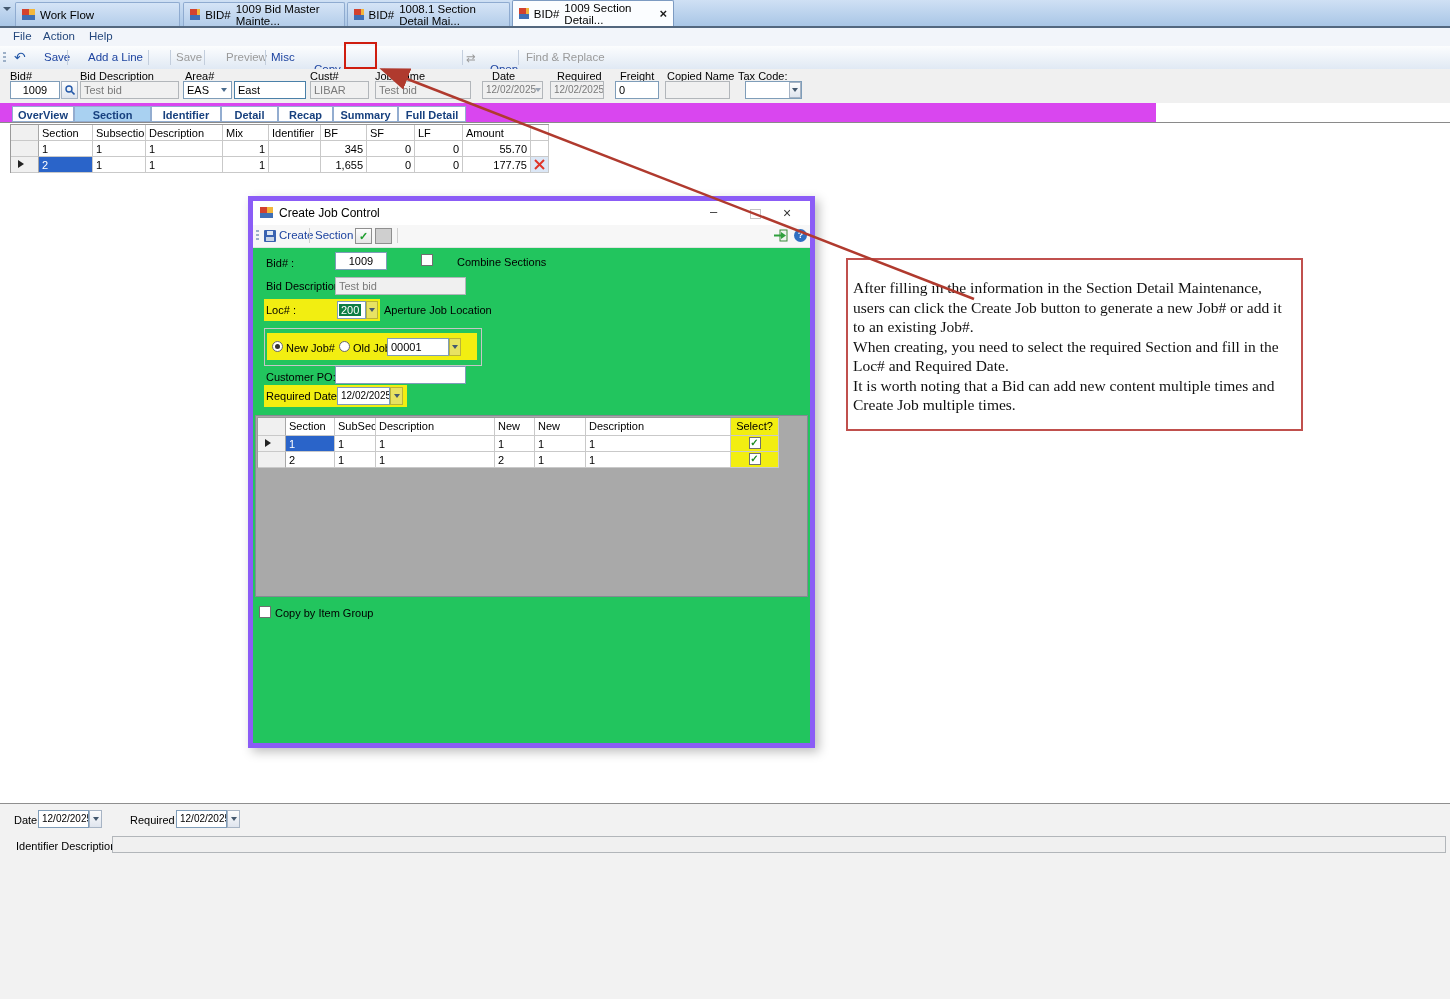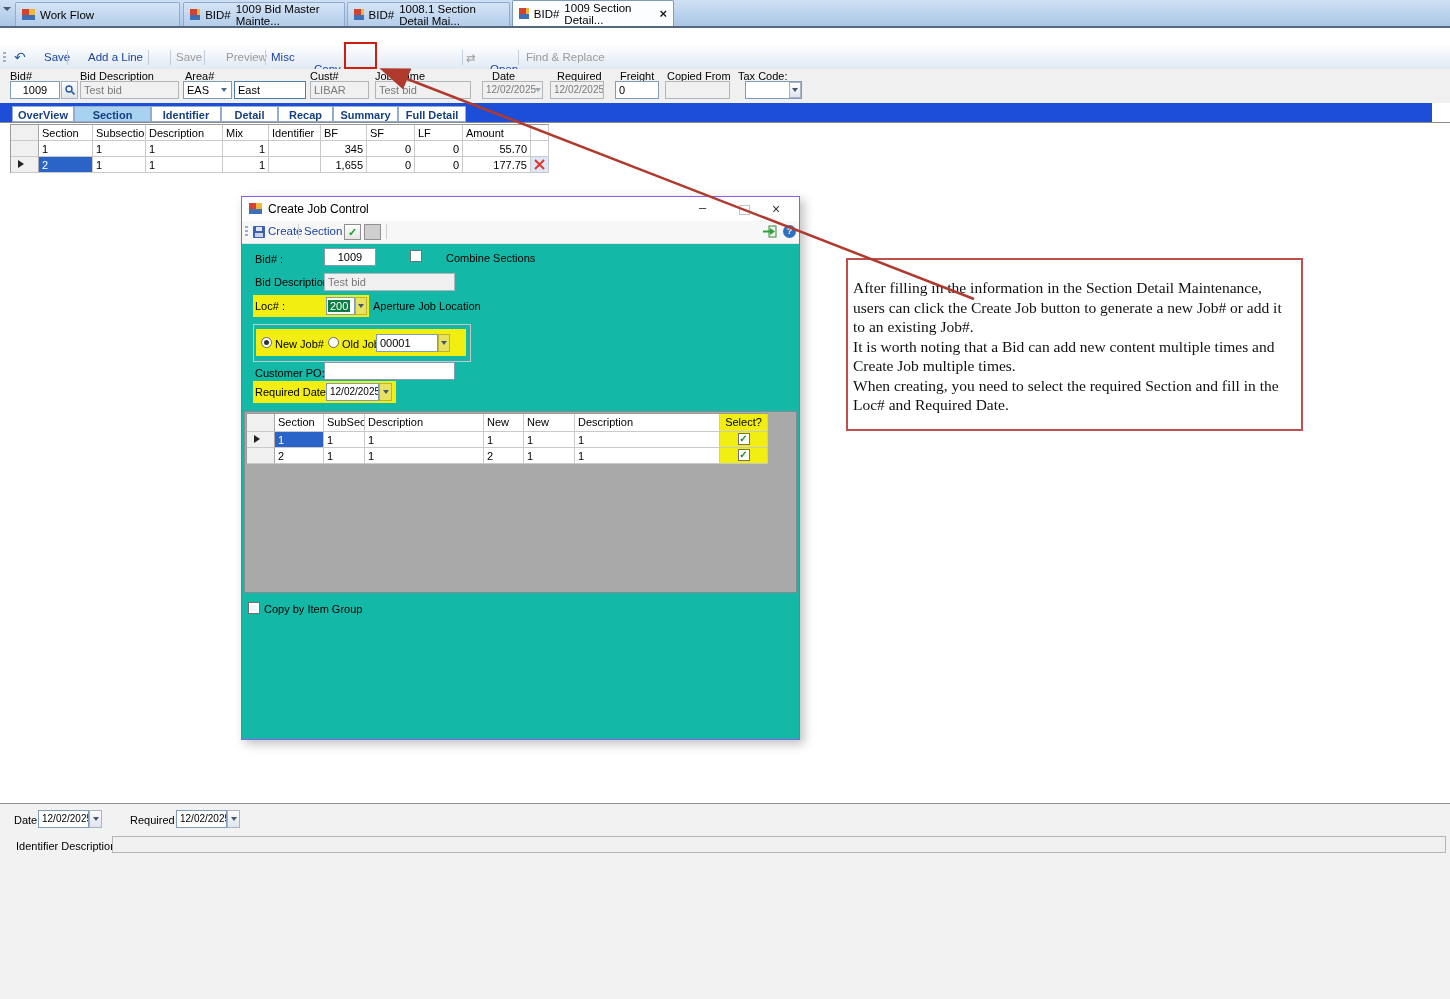--- a/index.html
+++ b/index.html
@@ -30,42 +30,42 @@
   .menuitem{position:absolute;top:2px;color:#24477c;font-size:11.5px;}
   .toolbar{position:absolute;left:0;top:46px;width:1450px;height:23px;
            background:linear-gradient(#fcfdfe,#e0e9f4);border-bottom:1px solid #c5d2e0;}
   .tbt{position:absolute;top:5px;font-size:11.5px;color:#1e44a0;white-space:nowrap;}
   .tbt.gray{color:#9a9a9a;}
   .sep{position:absolute;top:4px;height:15px;width:1px;background:#c3cedd;}
   .grip{position:absolute;left:3px;top:6px;width:3px;height:12px;
         background:repeating-linear-gradient(#9db0c8 0 2px,transparent 2px 4px);}
   .fieldzone{position:absolute;left:0;top:69px;width:1450px;height:34px;background:#f0f0f0;}
   
-  .vtabzone{position:absolute;left:0;top:103px;width:1432px;height:19px;background:#1d4ed8;}
+  .vtabzone{position:absolute;left:0;top:103px;width:1156px;height:19px;background:#d946ef;}
   .vtab{position:absolute;top:3px;height:16px;box-sizing:border-box;border:1px solid #93add0;
         background:#fff;color:#17407e;font-weight:bold;font-size:11px;text-align:center;padding-top:2px;}
   .vtab.active{background:#a9d1f1;}
   .hline{position:absolute;left:0;width:1450px;height:1px;background:#8a8a8a;}
   
   .grid{position:absolute;display:grid;background:#fff;border-top:1px solid #9a9a9a;border-left:1px solid #9a9a9a;}
   .g{box-sizing:border-box;border-right:1px solid #c9c9c9;border-bottom:1px solid #c9c9c9;
      padding:2px 3px 0;font-size:11px;white-space:nowrap;overflow:hidden;background:#fff;}
   .g.ind{background:#f0f0f0;border-right:1px solid #a8a8a8;}
   .g.r{text-align:right;}
   .g.sel{background:#2a64c9;color:#fff;}
   .g.yellow{background:#f2ee11;}
   .rowarrow{width:0;height:0;border-top:4px solid transparent;border-bottom:4px solid transparent;
             border-left:6px solid #222;margin:1px 0 0 4px;}
   .cb{box-sizing:border-box;width:12px;height:12px;background:#fff;border:1px solid #707070;
       display:flex;align-items:center;justify-content:center;font-size:10px;font-weight:bold;color:#1e8a1e;line-height:10px;}
   .radio{box-sizing:border-box;width:11px;height:11px;border:1px solid #6a6a6a;border-radius:50%;background:#fff;position:absolute;}
   .radio.on::after{content:"";position:absolute;left:2px;top:2px;width:5px;height:5px;border-radius:50%;background:#333;}
   
-  .dialog{position:absolute;left:241px;top:196px;width:557px;height:542px;background:#14b8a6;
-          border:1px solid #8b5cf6;box-shadow:4px 4px 10px rgba(0,0,0,.25);}
+  .dialog{position:absolute;left:248px;top:196px;width:557px;height:542px;background:#22c55e;
+          border:5px solid #8b5cf6;box-shadow:4px 4px 10px rgba(0,0,0,.25);}
   .dlg-title{position:absolute;left:0;top:0;width:100%;height:24px;background:#fff;border-bottom:1px solid #e8e8e8;}
   .dlg-toolbar{position:absolute;left:0;top:24px;width:100%;height:22px;background:#f7f7f7;border-bottom:1px solid #e2e2e2;}
   .dlg-tbt{position:absolute;top:4px;font-size:11.5px;color:#1e44a0;white-space:nowrap;}
   .smallbtn{position:absolute;box-sizing:border-box;width:17px;height:16px;border:1px solid #8f8f8f;
             background:linear-gradient(#fdfdfd,#e6e6e6);display:flex;align-items:center;justify-content:center;}
   .ybar{position:absolute;background:#f2ee11;}
   .grpbox{position:absolute;border:1px solid #c6c6c6;}
   .annotation{position:absolute;left:846px;top:258px;width:457px;height:173px;box-sizing:border-box;
               border:2px solid #c0504d;padding:18px 6px 0 5px;
               font-family:"Liberation Serif",serif;font-size:15.5px;line-height:19.5px;color:#111;}
@@ -120,20 +120,25 @@
           <rect width="7" height="6" fill="#d2422f"></rect>
           <rect x="7" width="6" height="6" fill="#f2b63c"></rect>
         </svg>
       <span>BID#</span>
       <span>1009 Section Detail...</span>
       <span class="x">×</span>
     </div>
   </div>
   <div class="tabline"></div>
 
+  <div class="menubar">
+    <span class="menuitem" style="left:13px;">File</span>
+    <span class="menuitem" style="left:43px;">Action</span>
+    <span class="menuitem" style="left:89px;">Help</span>
+  </div>
 
   <div class="toolbar">
     <div class="grip"></div>
     <span class="tbt" style="left:14px;top:3px;font-size:14px;color:#2458a8;">↶</span>
     <svg class="abs" style="left:30px;top:51px;" width="12" height="12">
         <rect width="12" height="12" rx="1" fill="#3a62b0"></rect>
         <rect x="3" y="1" width="6" height="4" fill="#dde6f2"></rect>
         <rect x="2" y="7" width="8" height="4" fill="#c8d4e6"></rect>
       </svg>
     <span class="tbt" style="left:44px;">Save</span>
@@ -217,21 +222,21 @@
     <span class="lbl" style="left:492px;top:1px;">Date</span>
     <div class="tbx dis dt" style="left:482px;top:12px;width:61px;">12/02/2025</div>
     <div class="chev" style="left:535px;top:19px;border-top-color:#9aa6b4;"></div>
 
     <span class="lbl" style="left:557px;top:1px;">Required</span>
     <div class="tbx dis dt" style="left:550px;top:12px;width:54px;">12/02/2025</div>
 
     <span class="lbl" style="left:620px;top:1px;">Freight</span>
     <div class="tbx" style="left:615px;top:12px;width:44px;">0</div>
 
-    <span class="lbl" style="left:667px;top:1px;">Copied From</span>
+    <span class="lbl" style="left:667px;top:1px;">Copied Name</span>
     <div class="tbx dis" style="left:665px;top:12px;width:65px;"></div>
 
     <span class="lbl" style="left:738px;top:1px;">Tax Code:</span>
     <div class="tbx" style="left:745px;top:12px;width:57px;"></div>
     <div class="ddbtn" style="left:789px;top:13px;width:12px;height:16px;">
         <div class="tri" style="border-left-width:3px;border-right-width:3px;"></div>
       </div>
   </div>
 
   <div class="vtabzone">
@@ -401,22 +406,22 @@
       </div>
     </div>
 
     <div class="cb" style="position:absolute;left:6px;top:405px;"></div>
     <span class="lbl" style="left:22px;top:406px;">Copy by Item Group</span>
     <div class="abs" style="left:0;top:400px;width:557px;height:141px;background:#f2f2f2;z-index:-1;"></div>
   </div>
 
   <div class="annotation">
     <div>After filling in the information in the Section Detail Maintenance, users can click the Create Job button to generate a new Job# or add it to an existing Job#.</div>
+    <div>When creating, you need to select the required Section and fill in the Loc# and Required Date.</div>
     <div>It is worth noting that a Bid can add new content multiple times and Create Job multiple times.</div>
-    <div>When creating, you need to select the required Section and fill in the Loc# and Required Date.</div>
   </div>
 
   <div class="footer">
     <span class="lbl" style="left:14px;top:10px;">Date:</span>
     <div class="tbx dt" style="left:38px;top:6px;width:51px;">12/02/2025</div>
     <div class="ddbtn" style="left:89px;top:6px;width:13px;height:18px;">
         <div class="tri" style="border-left-width:3px;border-right-width:3px;"></div>
       </div>
 
     <span class="lbl" style="left:130px;top:10px;">Required Date:</span>

